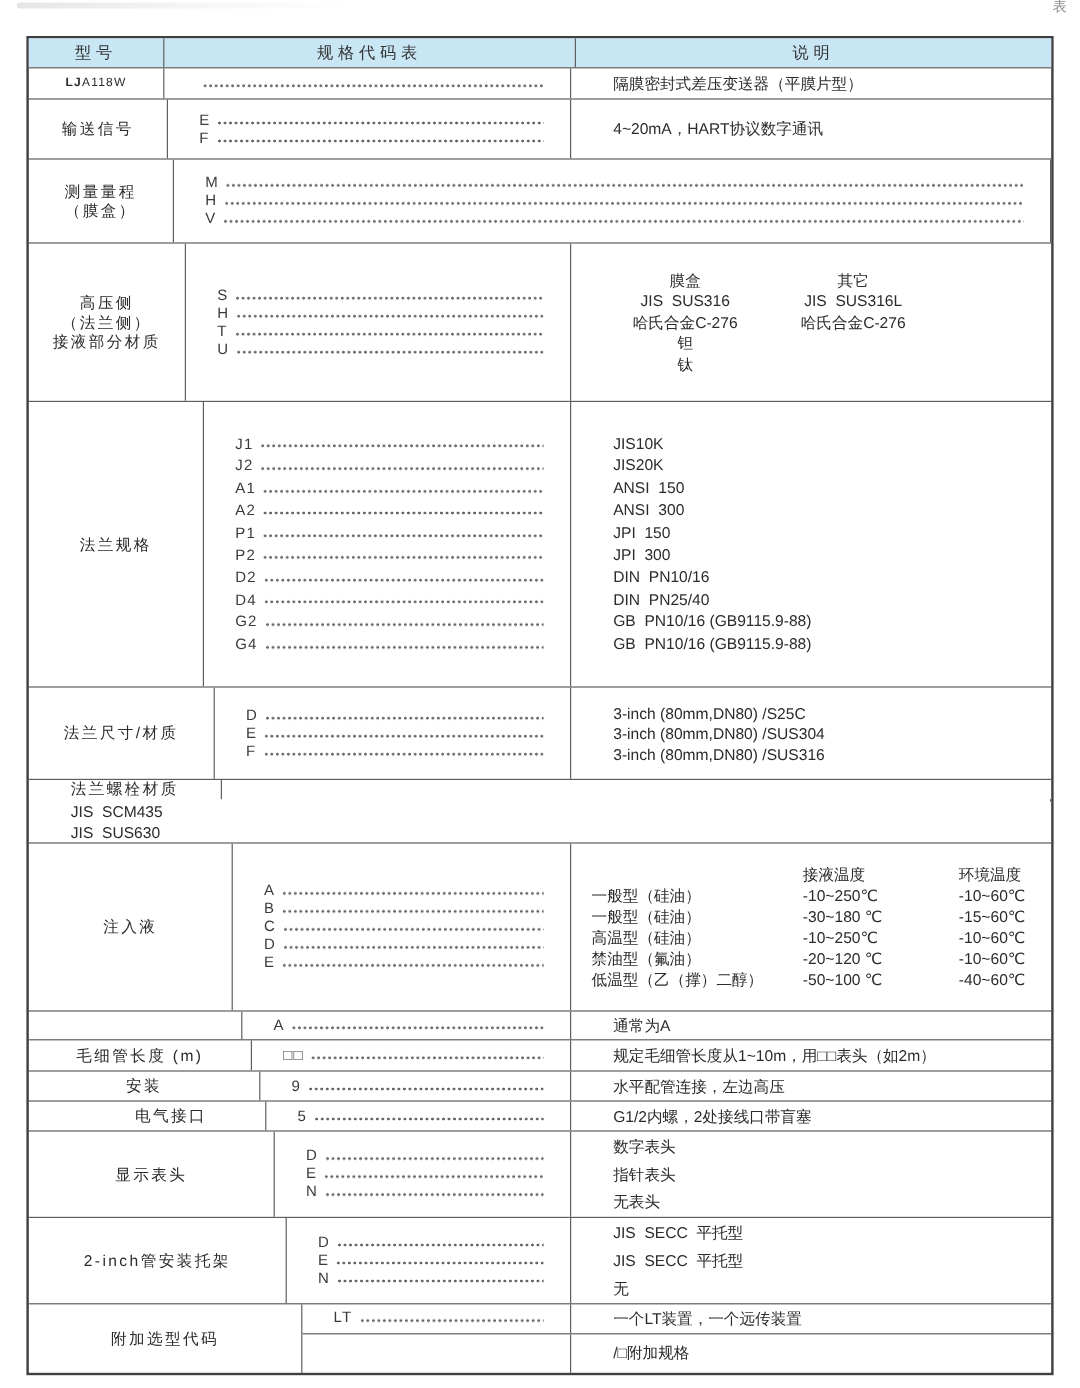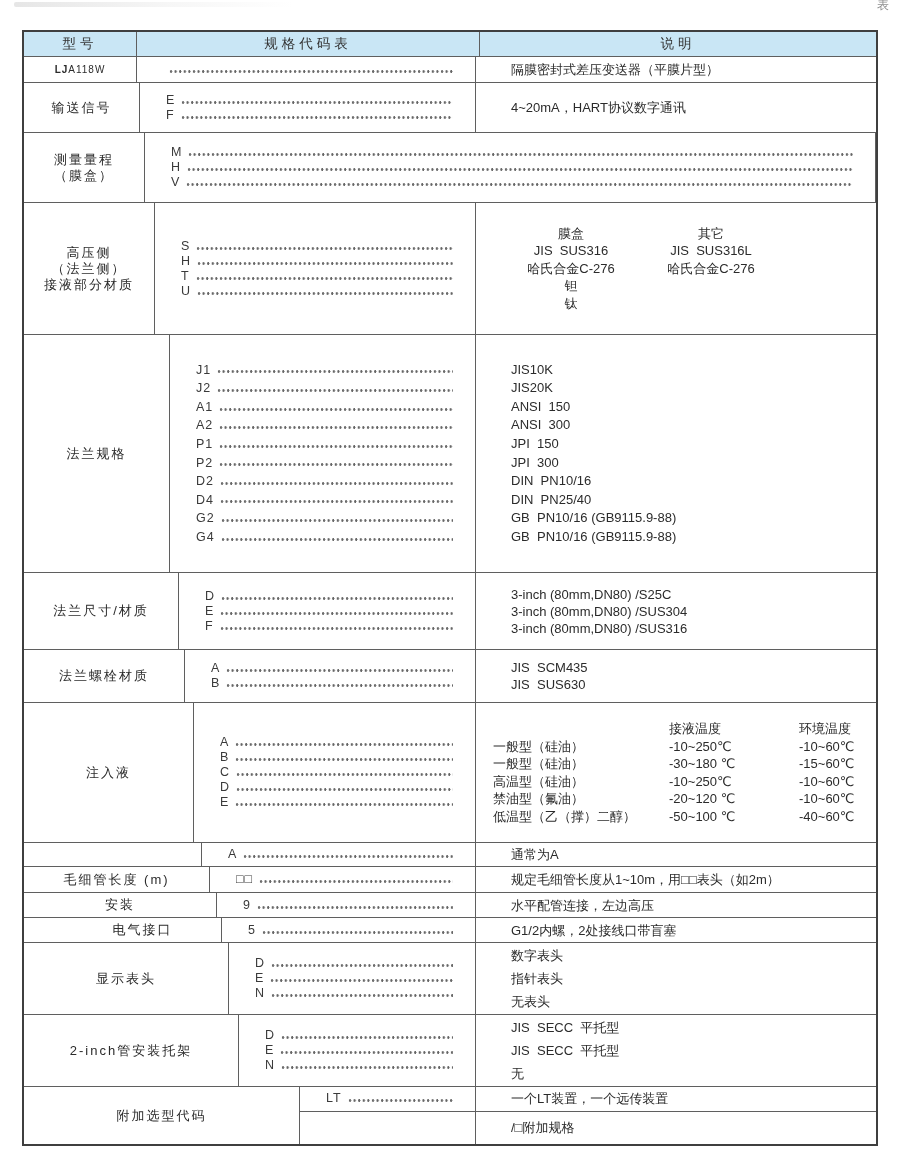--- a/index.html
+++ b/index.html
@@ -249,21 +249,21 @@
             <span class="code-letter">F</span>
             <span class="leader"></span>
           </div>
         </div>
         <div class="cell desc-cell">
           <div class="desc-line">3-inch (80mm,DN80) /S25C</div>
           <div class="desc-line">3-inch (80mm,DN80) /SUS304</div>
           <div class="desc-line">3-inch (80mm,DN80) /SUS316</div>
         </div>
       </div>
-      <div class="row section-row" style="height: 53px;">
+      <div class="row section-row" style="height: 53px; flex-direction: column;">
         <div class="cell label-cell" style="width: 161px;">
           <div class="label-line">法兰螺栓材质</div>
         </div>
         <div class="cell code-cell">
           <div class="code-line">
             <span class="code-letter">A</span>
             <span class="leader"></span>
           </div>
           <div class="code-line">
             <span class="code-letter">B</span>
@@ -401,21 +401,21 @@
             <span class="leader"></span>
           </div>
         </div>
         <div class="cell desc-cell">
           <div class="desc-line spread">JIS  SECC  平托型</div>
           <div class="desc-line spread">JIS  SECC  平托型</div>
           <div class="desc-line spread">无</div>
         </div>
       </div>
       <div class="row section-row" style="height: 58px;">
-        <div class="cell label-cell" style="width: 276px;">
+        <div class="cell label-cell" style="width: 228px;">
           <div class="label-line">附加选型代码</div>
         </div>
         <div class="subcol">
           <div class="subrow" style="height: 24px;">
             <div class="cell code-cell">
               <div class="code-line">
                 <span class="code-letter">LT</span>
                 <span class="leader"></span>
               </div>
             </div>

